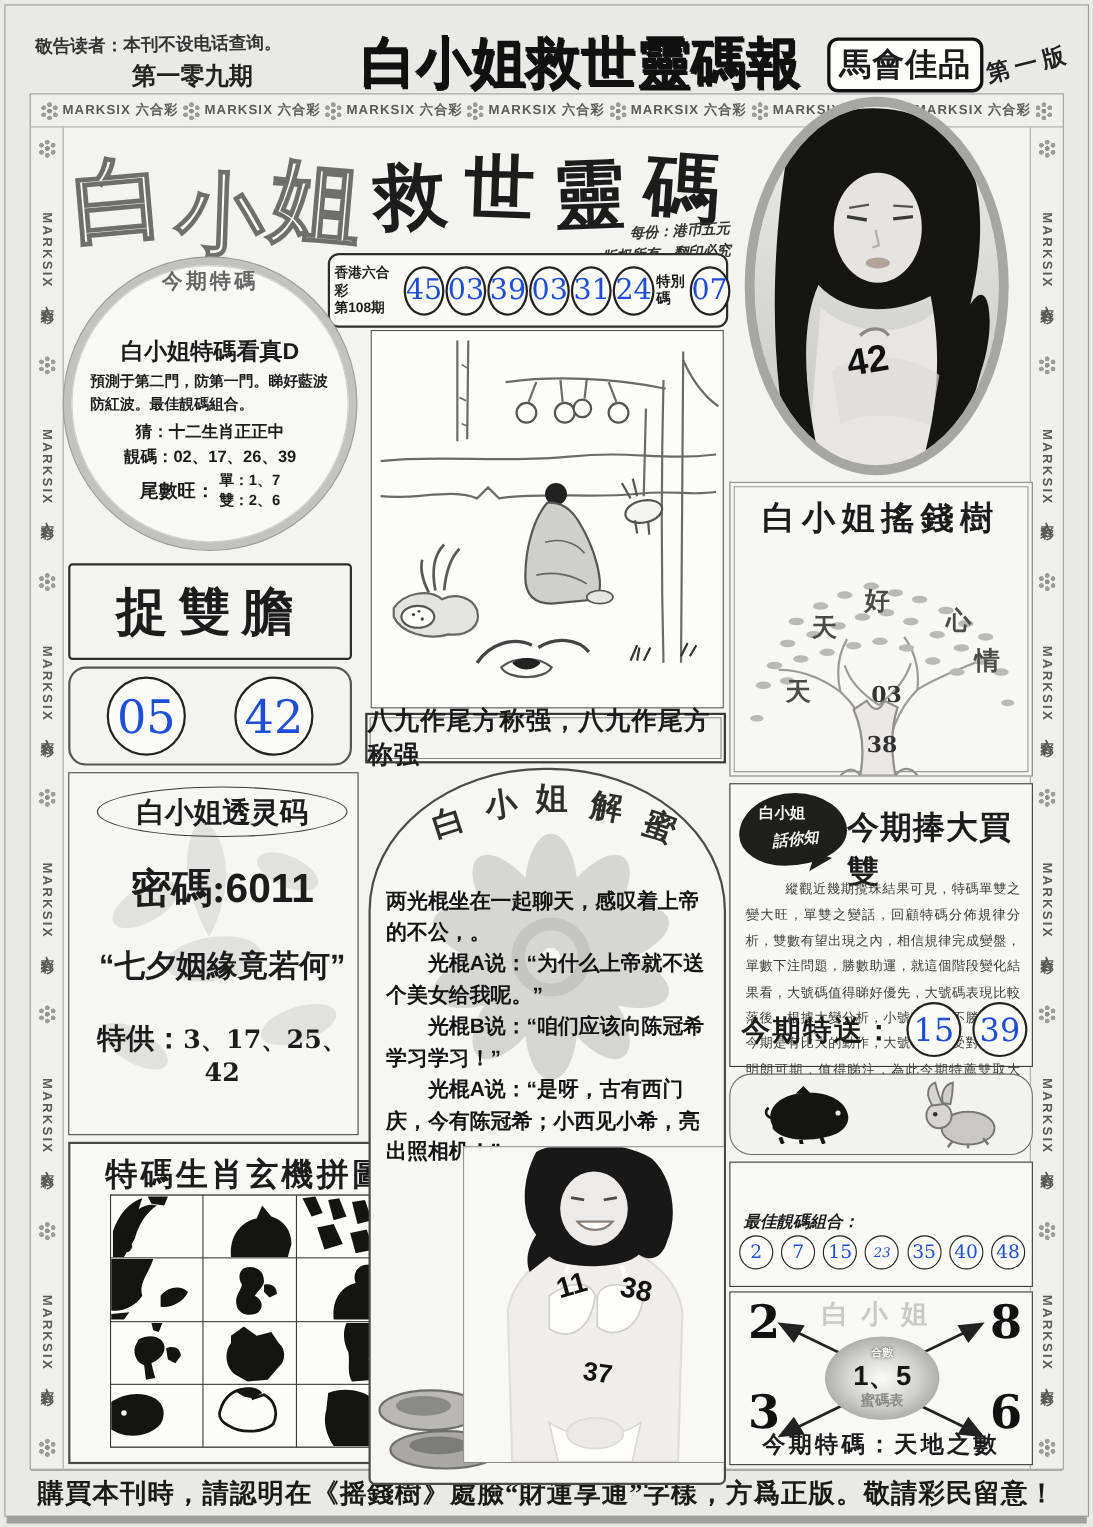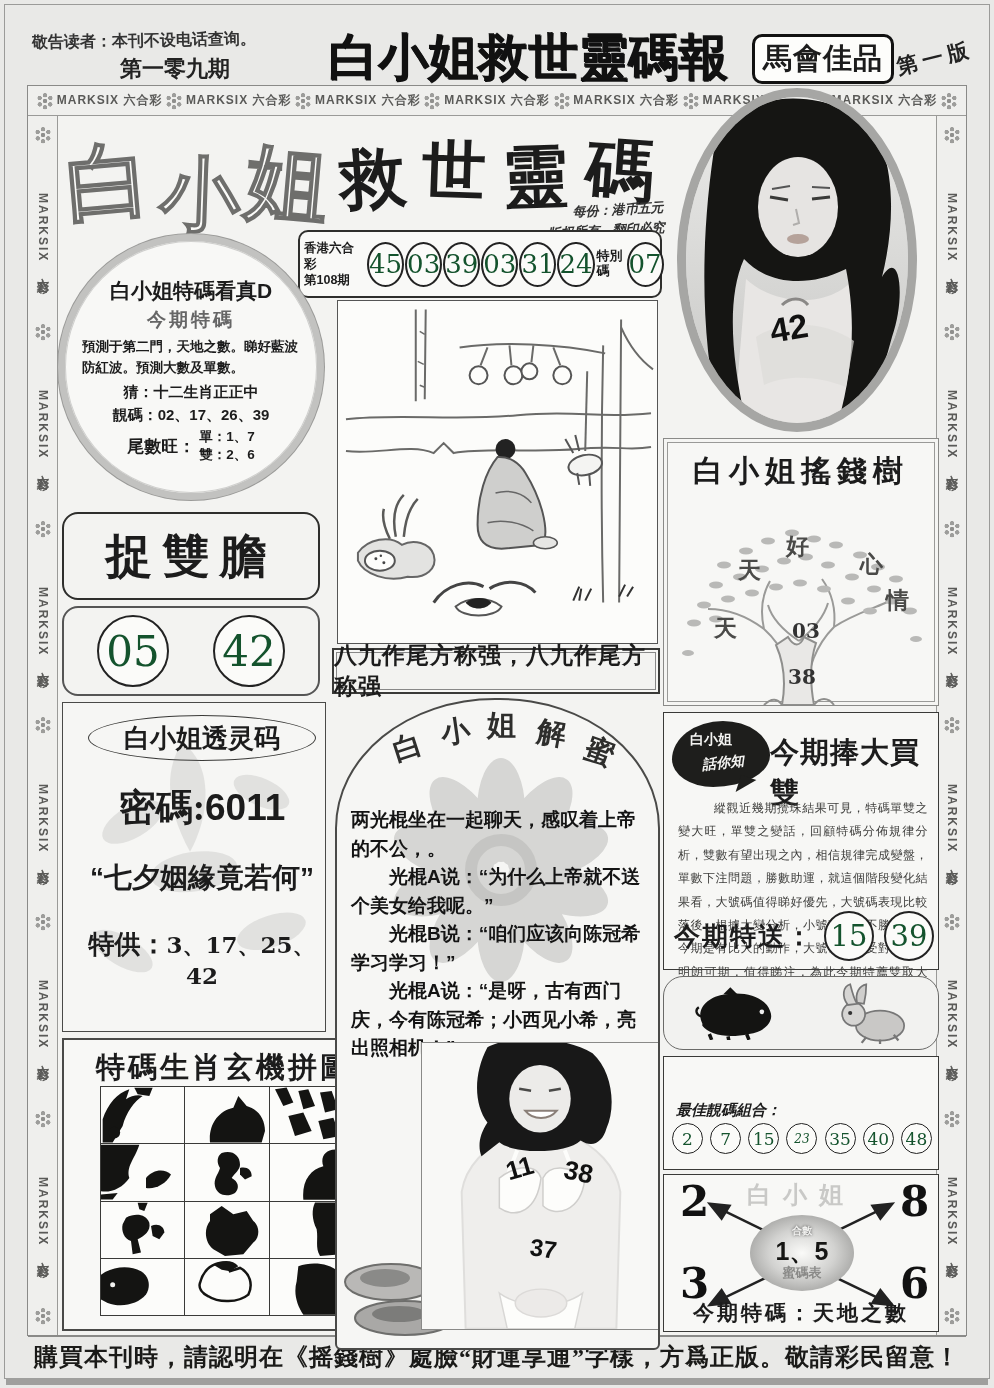--- a/index.html
+++ b/index.html
@@ -36,26 +36,26 @@
   .badge{left:752px;top:34px;border:3px solid #111;border-radius:10px;background:#fdfdfb;
          font-size:29px;font-weight:900;padding:2px 8px;letter-spacing:1px;}
   .edition{left:896px;top:44px;font-size:21px;font-weight:700;color:#222;transform:rotate(-14deg);letter-spacing:5px;}
   
   #main{left:58px;top:116px;width:878px;height:1219px;background:#f3f3f1;z-index:2;}
   
   .calli-outline span{display:inline-block;font-family:"Liberation Serif",serif;font-weight:700;
       color:#fbfbf9;-webkit-text-stroke:1.6px #6e6e6c;text-stroke:1.6px #6e6e6c;}
   .pred-circle{left:0px;top:118px;width:266px;height:266px;border-radius:50%;border:7px solid #c2c2c0;
       box-shadow:0 0 0 1px #9a9a98, inset 0 0 0 1px #cfcfcd;background:#f8f8f6;text-align:center;}
-  .catch-box{left:4px;top:396px;width:258px;height:88px;border-radius:16px;border:2.5px solid #2e2e2c;
+  .catch-box{left:4px;top:396px;width:258px;height:88px;border-radius:4px;border:2.5px solid #2e2e2c;
       display:flex;align-items:center;justify-content:center;font-size:47px;font-weight:900;letter-spacing:10px;}
   .catch-nums{left:4px;top:490px;width:258px;height:90px;border-radius:16px;border:2px solid #555;
       display:flex;align-items:center;justify-content:center;gap:44px;}
   .ncircle{border:2.5px solid #222;border-radius:50%;display:flex;align-items:center;justify-content:center;
-      background:#fbfbf9;font-family:"DejaVu Serif",serif;color:#14532d;}
+      background:#fbfbf9;font-family:"DejaVu Serif",serif;color:#1d4ed8;}
   .spirit-box{left:4px;top:586px;width:264px;height:330px;border:1.5px solid #4a4a48;background:#f6f6f4;text-align:center;padding-left:16px;}
   .puzzle-box{left:4px;top:922px;width:324px;height:293px;border:2px solid #4a4a48;background:#f8f8f6;}
   .pz-grid{position:absolute;left:36px;top:46px;width:254px;height:230px;background:#3a3a38;
       display:grid;grid-template-columns:repeat(3,1fr);grid-template-rows:repeat(4,1fr);gap:1px;border:1px solid #3a3a38;}
   .pz-cell{background:#fcfcfa;overflow:hidden;}
   .pz-cell svg{display:block;width:100%;height:100%;}
   
   .results{left:240px;top:114px;width:364px;height:68px;border-radius:10px;border:2px solid #2e2e2c;
       background:#f9f9f7;display:flex;align-items:center;padding:0 4px;}
   .illus{left:279px;top:184px;width:321px;height:344px;border:1.5px solid #555;background:#fcfcfa;}
@@ -185,23 +185,23 @@
       <div class="ncircle" style="width:45px;height:45px;font-size:26px;margin-left:1px;">03</div>
       <div class="ncircle" style="width:45px;height:45px;font-size:26px;margin-left:1px;">39</div>
       <div class="ncircle" style="width:45px;height:45px;font-size:26px;margin-left:1px;">03</div>
       <div class="ncircle" style="width:45px;height:45px;font-size:26px;margin-left:1px;">31</div>
       <div class="ncircle" style="width:45px;height:45px;font-size:26px;margin-left:1px;">24</div>
       <div style="width:30px;font-size:13px;font-weight:900;line-height:1.15;margin-left:2px;flex:0 0 auto;">特別碼</div>
       <div class="ncircle" style="width:45px;height:45px;font-size:26px;">07</div>
     </div>
 
     <div class="abs pred-circle">
+      <div style="font-size:19px;font-weight:900;color:#666;letter-spacing:3px;margin-top:2px;">今期特碼</div>
       <div style="padding-top:36px;font-size:21px;font-weight:900;">白小姐特碼看真D</div>
-      <div style="font-size:19px;font-weight:900;color:#666;letter-spacing:3px;margin-top:2px;">今期特碼</div>
-      <div style="width:218px;margin:4px auto 0;font-size:13.5px;font-weight:700;line-height:1.55;text-align:left;">預測于第二門，天地之數。睇好藍波防紅波。預測大數及單數。</div>
+      <div style="width:218px;margin:4px auto 0;font-size:13.5px;font-weight:700;line-height:1.55;text-align:left;">預測于第二門，防第一門。睇好藍波防紅波。最佳靚碼組合。</div>
       <div style="font-size:15px;font-weight:900;margin-top:4px;">猜：十二生肖正正中</div>
       <div style="font-size:15px;font-weight:900;margin-top:4px;">靚碼：02、17、26、39</div>
       <div style="display:flex;justify-content:center;align-items:center;margin-top:3px;gap:4px;">
         <span style="font-size:17px;font-weight:900;">尾數旺：</span>
         <span style="display:inline-block;text-align:left;font-size:13.5px;font-weight:900;line-height:1.35;">
           <span style="display:block;">單：1、7</span>
           <span style="display:block;">雙：2、6</span>
         </span>
       </div>
     </div>

